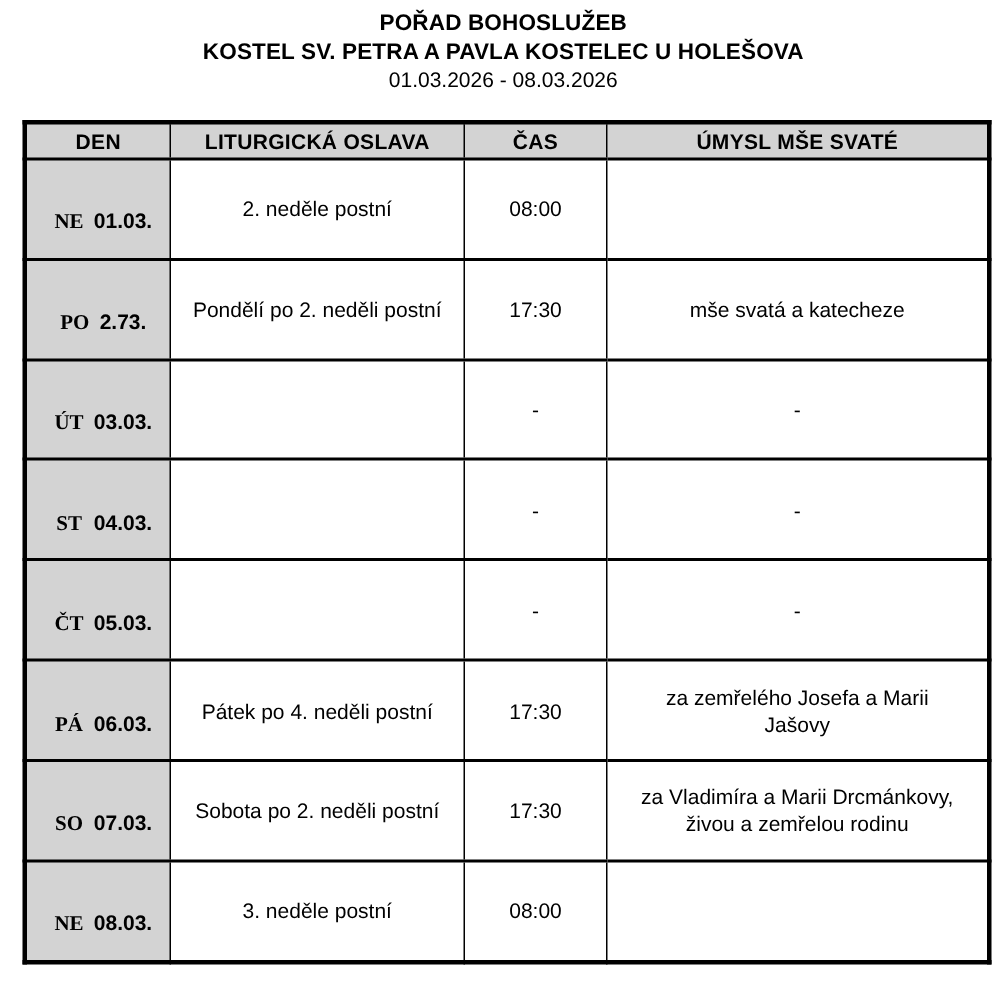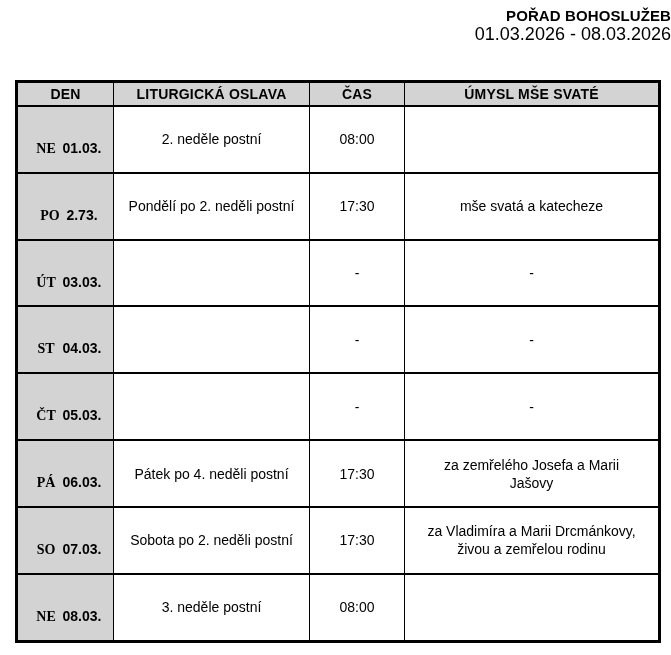--- a/index.html
+++ b/index.html
@@ -12,31 +12,31 @@
     color: #000000;
     -webkit-font-smoothing: antialiased;
   }
   .page {
     position: relative;
     width: 671px;
     height: 655px;
     overflow: hidden;
   }
   .titles {
-    text-align: right;
+    text-align: center;
     padding-top: 6px;
     line-height: 19px;
   }
   .title-main, .title-church {
     font-size: 15px;
     font-weight: bold;
     letter-spacing: 0.1px;
   }
   .title-dates {
-    font-size: 18px;
+    font-size: 14px;
     font-weight: normal;
   }
   table.schedule {
     position: absolute;
     left: 15px;
     top: 80px;
     width: 643px;
     height: 563px;
     border-collapse: collapse;
     table-layout: fixed;
@@ -80,20 +80,21 @@
     padding: 2px 8px;
   }
 </style>
 </head>
 <body>
 
 <div class="page">
 
   <div class="titles">
     <div class="title-main">POŘAD BOHOSLUŽEB</div>
+    <div class="title-church">KOSTEL SV. PETRA A PAVLA KOSTELEC U HOLEŠOVA</div>
     <div class="title-dates">01.03.2026 - 08.03.2026</div>
   </div>
 
   <table class="schedule">
     <colgroup>
       <col style="width:97px">
       <col style="width:196px">
       <col style="width:95px">
       <col style="width:255px">
     </colgroup>

